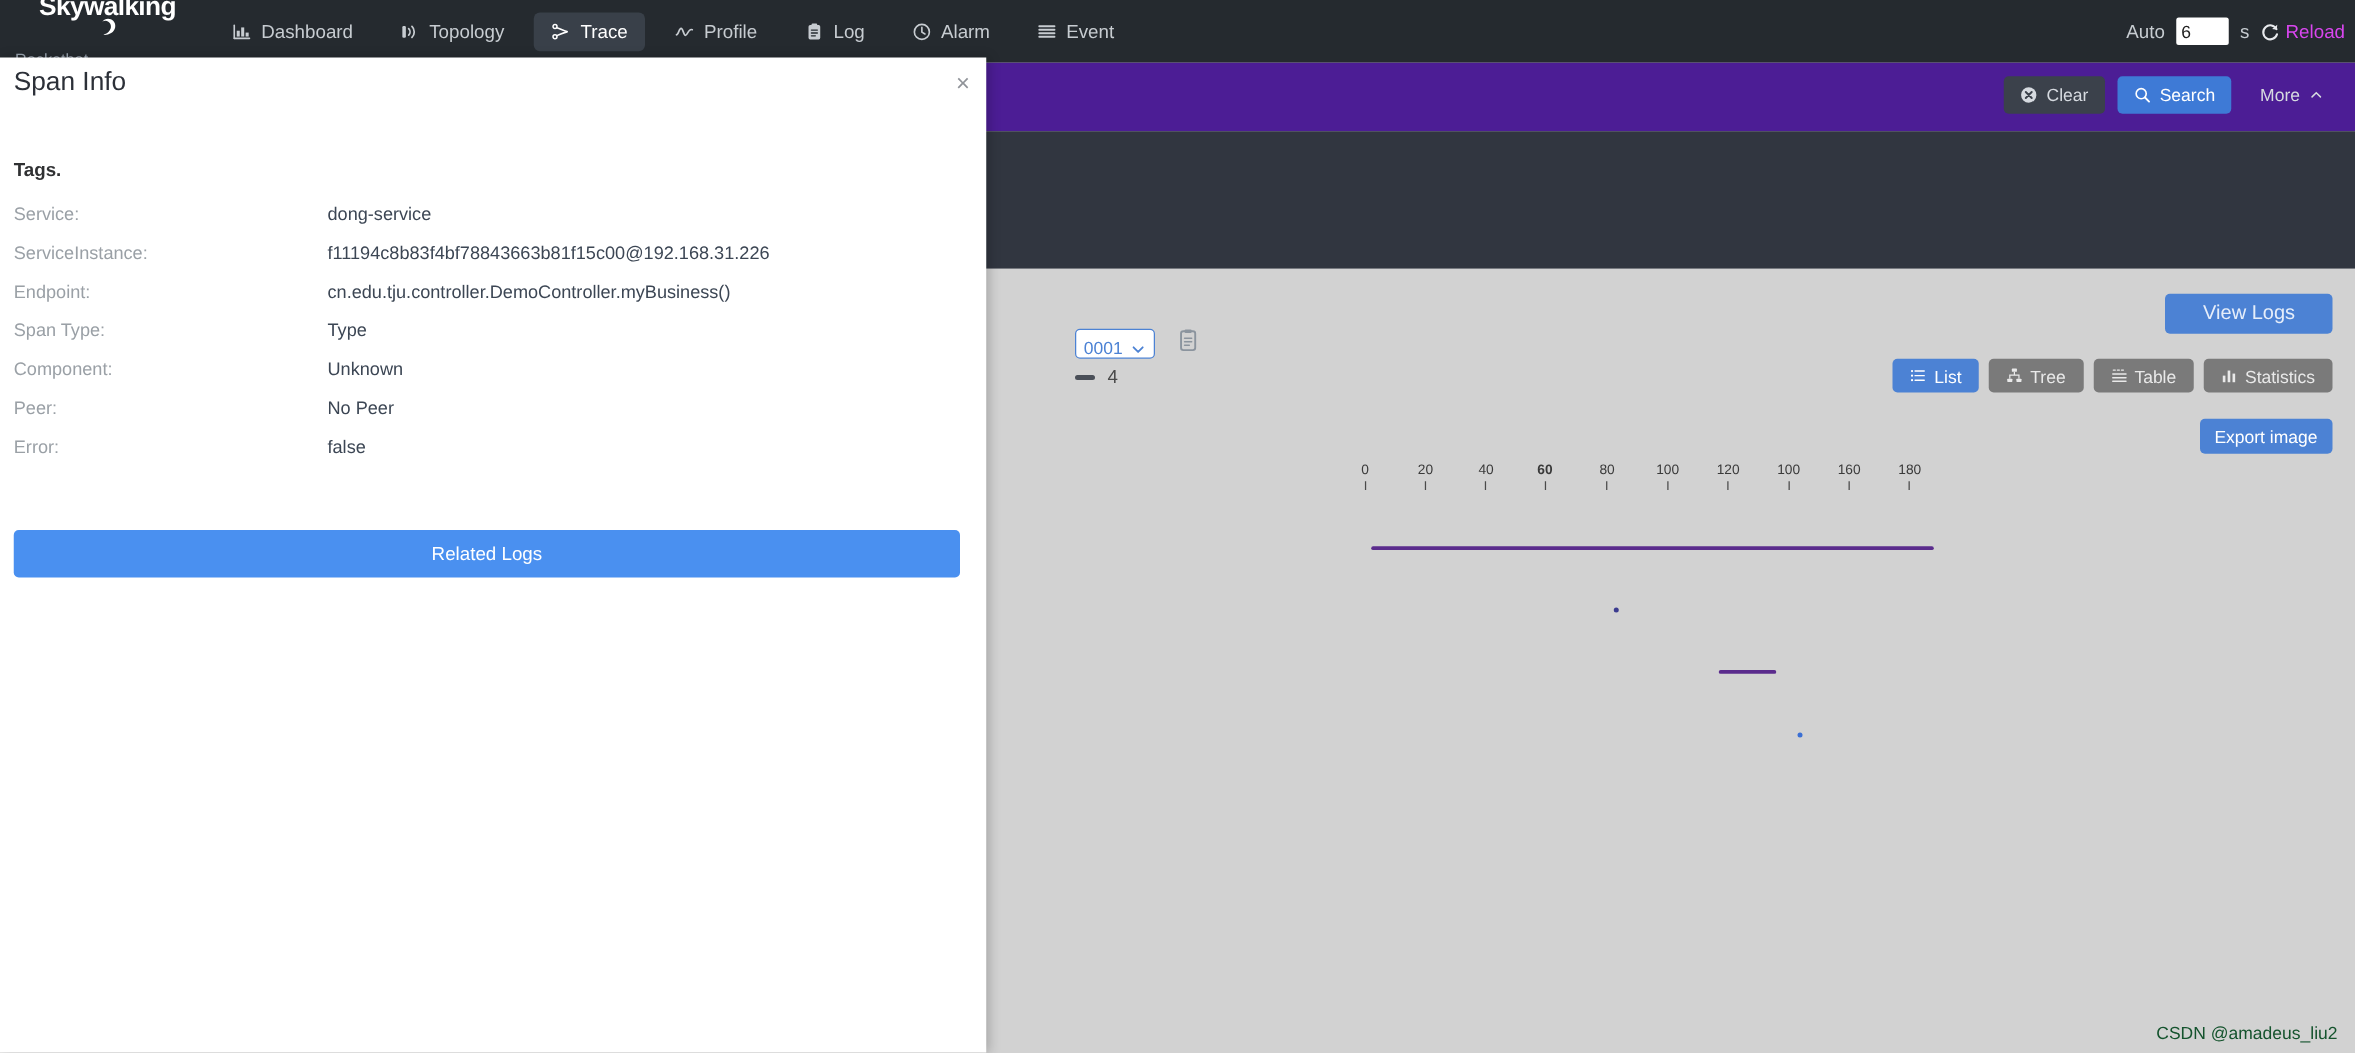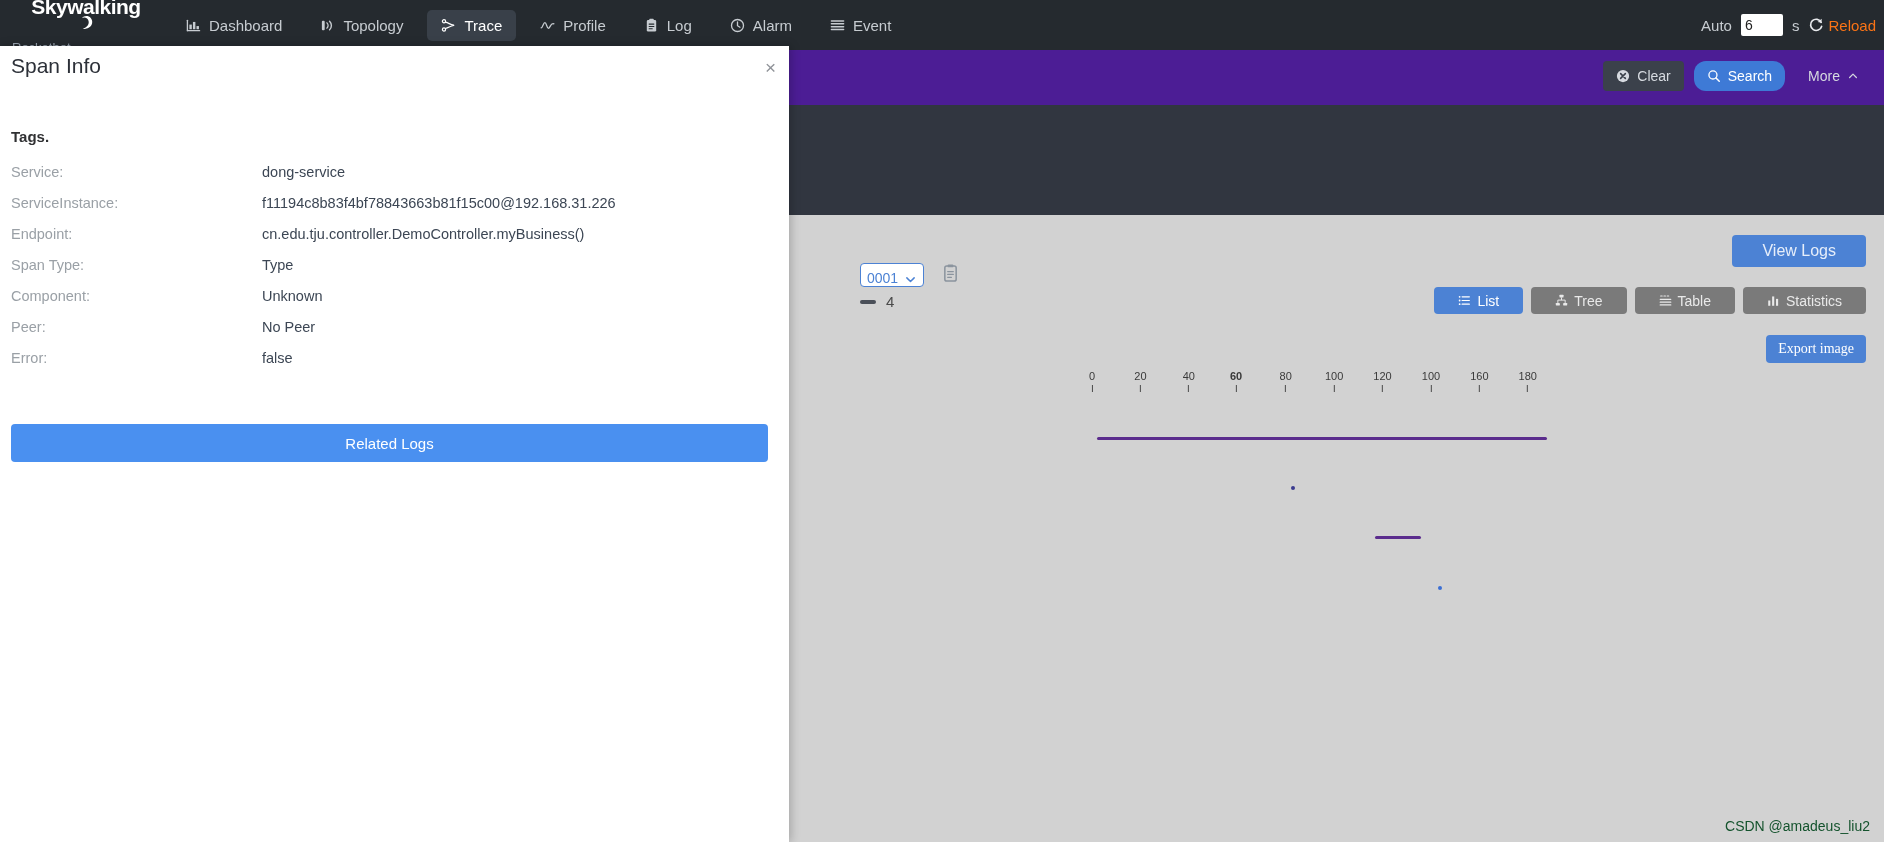--- a/index.html
+++ b/index.html
@@ -48,22 +48,22 @@
   .nav-right {
     margin-left: auto; display: flex; align-items: center;
     gap: 9px; padding-right: 8px; font-size: 15px; color: #c7ccd1;
   }
   .auto-input {
     width: 42px; height: 22px; background: #ffffff; color: #222;
     border: none; border-radius: 2px; font-size: 14px;
     padding: 0 4px; font-family: "Liberation Sans", sans-serif;
   }
   .reload-btn {
-    display: flex; align-items: flex-start; gap: 4px;
-    cursor: pointer; color: #f97316;
+    display: flex; align-items: flex-end; gap: 4px;
+    cursor: pointer; color: #d946ef;
   }
 
   
   #page {
     position: absolute; top: 50px; left: 0;
     width: 1884px; height: 792px;
     background: #d2d2d2;
   }
   .search-bar {
     position: absolute; top: 0; left: 0;
@@ -74,21 +74,21 @@
     position: absolute; right: 12px; top: 11px;
     display: flex; align-items: center; gap: 10px;
   }
   .btn {
     display: flex; align-items: center; gap: 7px;
     height: 30px; padding: 0 13px; border-radius: 4px;
     font-size: 14px; border: none; cursor: pointer;
     font-family: "Liberation Sans", sans-serif;
   }
   .btn-dark { background: #3b414b; color: #d6dae0; }
-  .btn-blue { background: #3e7ad6; color: #ffffff; border-radius: 12px; }
+  .btn-blue { background: #3e7ad6; color: #ffffff; }
   .btn-ghost { background: transparent; color: #d6dae0; }
 
   .dark-strip {
     position: absolute; top: 55px; left: 0;
     width: 1884px; height: 110px; background: #313640;
   }
 
   .content-area {
     position: absolute; top: 165px; left: 0;
     width: 1884px; height: 627px; background: #d2d2d2;
@@ -126,33 +126,33 @@
     background: #4a4f58; color: #ffffff;
     border-radius: 4px; padding: 2px 8px; font-size: 13px;
   }
 
   .view-tabs {
     position: absolute; right: 18px; top: 72px;
     display: flex; align-items: center; gap: 8px;
   }
   .tab-btn {
     display: flex; align-items: center; gap: 6px;
-    height: 27px; padding: 0 24px; border-radius: 4px;
+    height: 27px; padding: 0 14px; border-radius: 4px;
     font-size: 14px; border: none; cursor: pointer;
     background: #7a7a7a; color: #e9e9e9;
     font-family: "Liberation Sans", sans-serif;
   }
   .tab-btn.active { background: #4c82d4; color: #ffffff; }
 
   .export-row { position: absolute; right: 18px; top: 120px; }
   .btn-export {
     background: #4c82d4; color: #ffffff;
     height: 28px; padding: 0 12px; font-size: 14px;
     border: none; border-radius: 4px; cursor: pointer;
-    font-family: Liberation Serif, serif;
+    font-family: Liberation Sans, sans-serif;
   }
 
   
   .axis {
     position: absolute; left: 1092px; top: 155px;
     width: 460px; height: 34px;
   }
   .tick {
     position: absolute; top: 0;
     transform: translateX(-50%);

